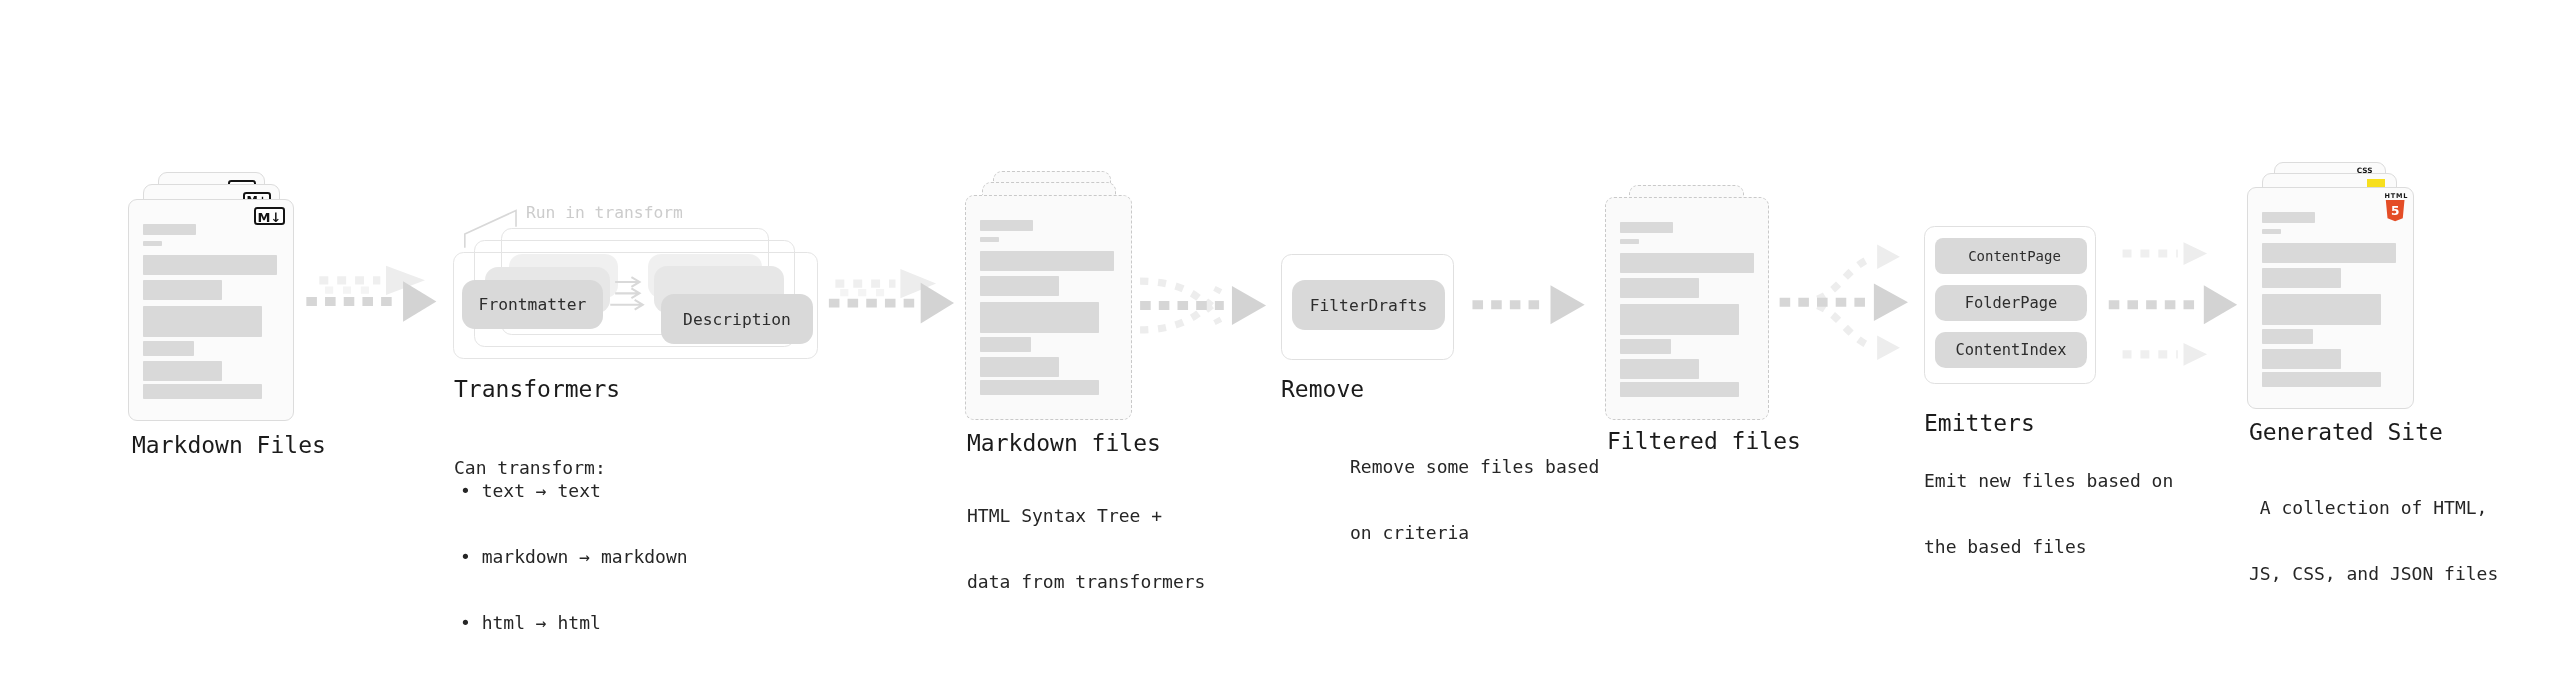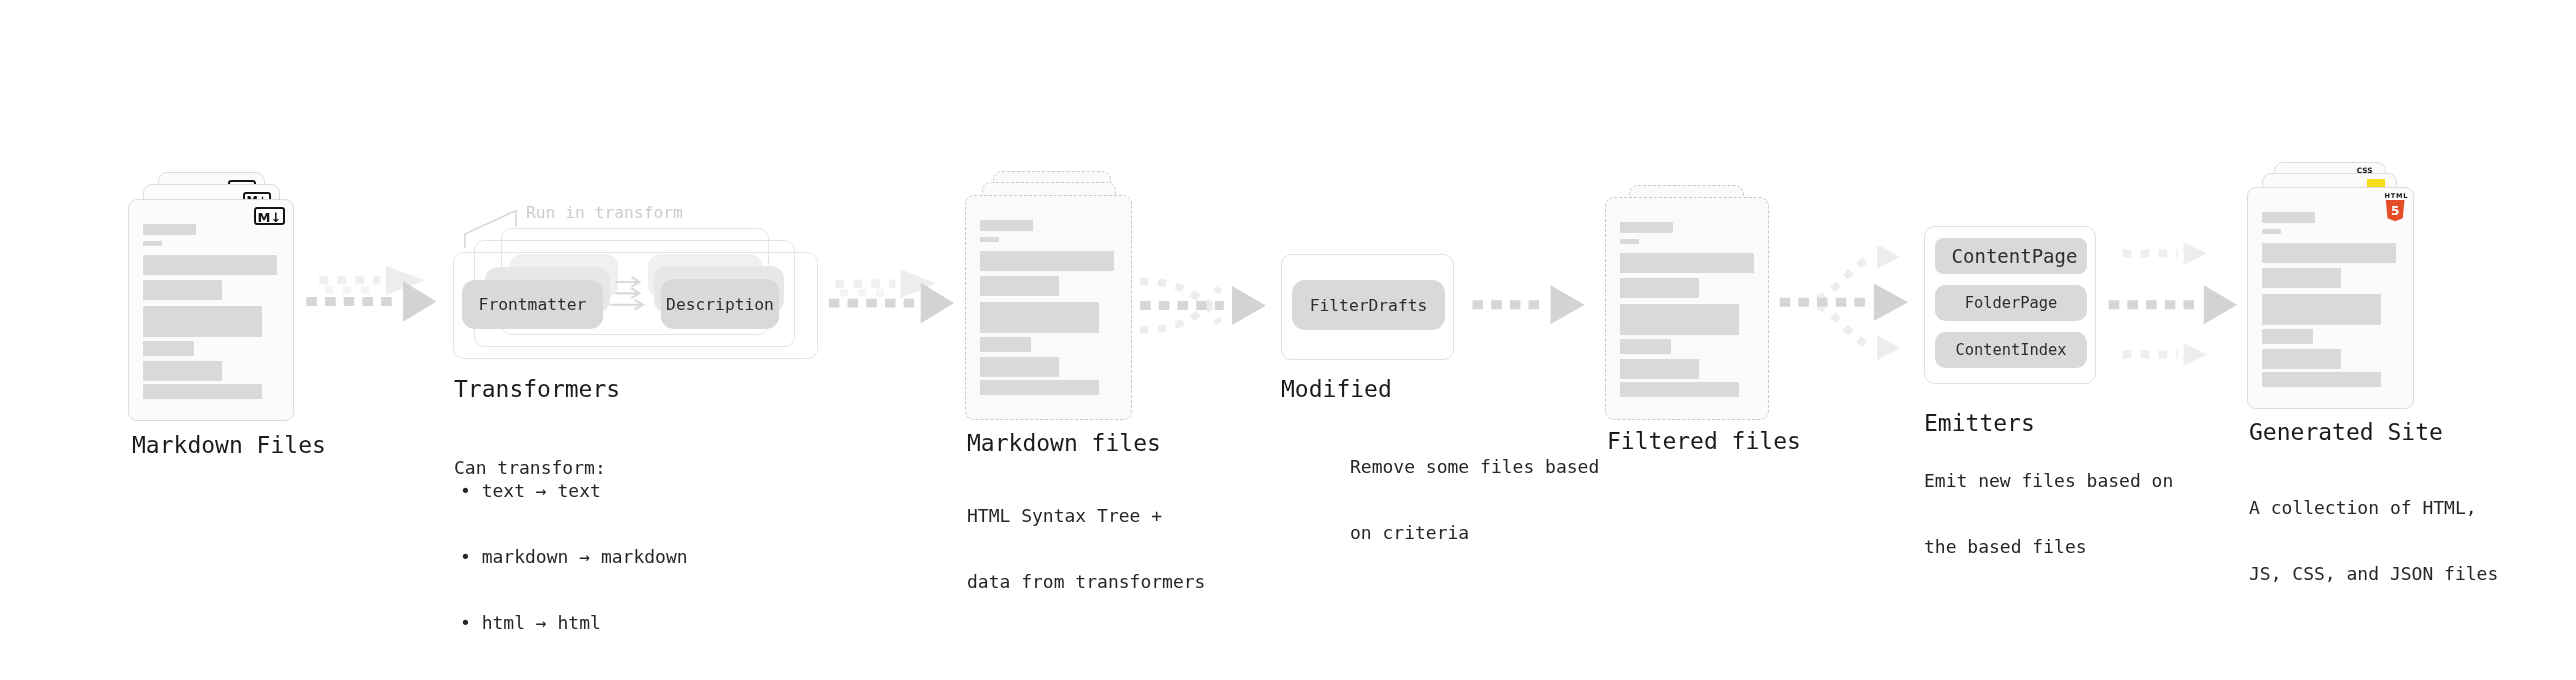--- a/index.html
+++ b/index.html
@@ -80,21 +80,21 @@
     <div class="tcontainer" style="left:501px;top:228px;width:268px;height:107px;"></div>
     <div class="tcontainer" style="left:474px;top:240px;width:321px;height:107px;"></div>
     <div class="tcontainer" style="left:453px;top:252px;width:365px;height:107px;"></div>
 
     <div class="pill echo2" style="left:509px;top:254px;width:109px;height:44px;"></div>
     <div class="pill echo2" style="left:648px;top:254px;width:114px;height:44px;"></div>
     <div class="pill echo1" style="left:485px;top:267px;width:125px;height:46px;"></div>
     <div class="pill echo1" style="left:654px;top:266px;width:130px;height:47px;"></div>
 
     <div class="pill" style="left:462px;top:280px;width:141px;height:49px;">Frontmatter</div>
-    <div class="pill" style="left:661px;top:279px;width:118px;height:50px;">Description</div>
+    <div class="pill" style="left:661px;top:294px;width:152px;height:50px;">Description</div>
 
     <div class="title" style="left:454px;top:376px;">Transformers</div>
     <div class="sub" style="left:454px;top:413px;">
       <div>Can transform:</div>
     </div>
     <div class="bullets" style="left:460px;top:436px;">
       <div>• text → text</div>
       <div>• markdown → markdown</div>
       <div>• html → html</div>
     </div>
@@ -117,21 +117,21 @@
     <div class="title" style="left:967px;top:430px;">Markdown files</div>
     <div class="sub" style="left:967px;top:461px;">
       <div>HTML Syntax Tree +</div>
       <div>data from transformers</div>
     </div>
   </div>
 
   <div>
     <div class="panel" style="left:1281px;top:254px;width:173px;height:106px;"></div>
     <div class="pill" style="left:1292px;top:280px;width:153px;height:50px;">FilterDrafts</div>
-    <div class="title" style="left:1281px;top:376px;">Modified</div>
+    <div class="title" style="left:1281px;top:376px;">Remove</div>
     <div class="sub" style="left:1350px;top:412px;">
       <div>Remove some files based</div>
       <div>on criteria</div>
     </div>
   </div>
 
   <div>
     <div class="card dashed" style="left:1629px;top:185px;width:115px;height:57px;"></div>
     <div class="card dashed" style="left:1605px;top:197px;width:164px;height:223px;">
       <div></div>
@@ -142,21 +142,21 @@
         <div class="bar" style="top: 106px; width: 119px; height: 31px;"></div>
         <div class="bar" style="top: 141px; width: 51px; height: 15.4px;"></div>
         <div class="bar" style="top: 161px; width: 79px; height: 19.5px;"></div>
         <div class="bar" style="top: 184px; width: 119px; height: 14.6px;"></div>
       </div>
     <div class="title" style="left:1607px;top:428px;">Filtered files</div>
   </div>
 
   <div>
     <div class="panel" style="left:1924px;top:226px;width:172px;height:158px;"></div>
-    <div class="pill" style="left:1935px;top:238px;width:152px;height:36px;border-radius:8px;font-size:19px;padding-left:7px;">ContentPage</div>
+    <div class="pill" style="left:1935px;top:238px;width:152px;height:36px;border-radius:8px;font-size:14px;padding-left:7px;">ContentPage</div>
     <div class="pill" style="left:1935px;top:285px;width:152px;height:36px;border-radius:10.6px;font-size:15.4px;">FolderPage</div>
     <div class="pill" style="left:1935px;top:332px;width:152px;height:36px;border-radius:10.6px;font-size:15.4px;">ContentIndex</div>
     <div class="title" style="left:1924px;top:410px;text-align:center;">Emitters</div>
     <div class="sub" style="left:1924px;top:426px;">
       <div>Emit new files based on</div>
       <div>the based files</div>
     </div>
   </div>
 
   <div>
@@ -181,21 +181,21 @@
     <div class="bar" style="top: 24.4px; width: 53px; height: 10.6px;"></div>
         <div class="bar" style="top: 41px; width: 18.7px; height: 4.9px;"></div>
         <div class="bar" style="top: 55px; width: 134px; height: 20.3px;"></div>
         <div class="bar" style="top: 80px; width: 79px; height: 19.5px;"></div>
         <div class="bar" style="top: 106px; width: 119px; height: 31px;"></div>
         <div class="bar" style="top: 141px; width: 51px; height: 15.4px;"></div>
         <div class="bar" style="top: 161px; width: 79px; height: 19.5px;"></div>
         <div class="bar" style="top: 184px; width: 119px; height: 14.6px;"></div>
       </div>
     <div class="title" style="left:2249px;top:419px;">Generated Site</div>
-    <div class="sub" style="left:2249px;top:453px;">
+    <div class="sub" style="left:2249px;top:453px;text-align:center;">
       <div>A collection of HTML,</div>
       <div>JS, CSS, and JSON files</div>
     </div>
   </div>
 
   <svg class="arrows-layer" width="2576" height="681" viewBox="0 0 3170 838">
 
     <path d="M572,305 L572,288 L635,259 L635,279" stroke="#d8d8d8" stroke-width="2" fill="none"></path>
 
     <g stroke="#d9d9d9" stroke-width="2.5" fill="none">

